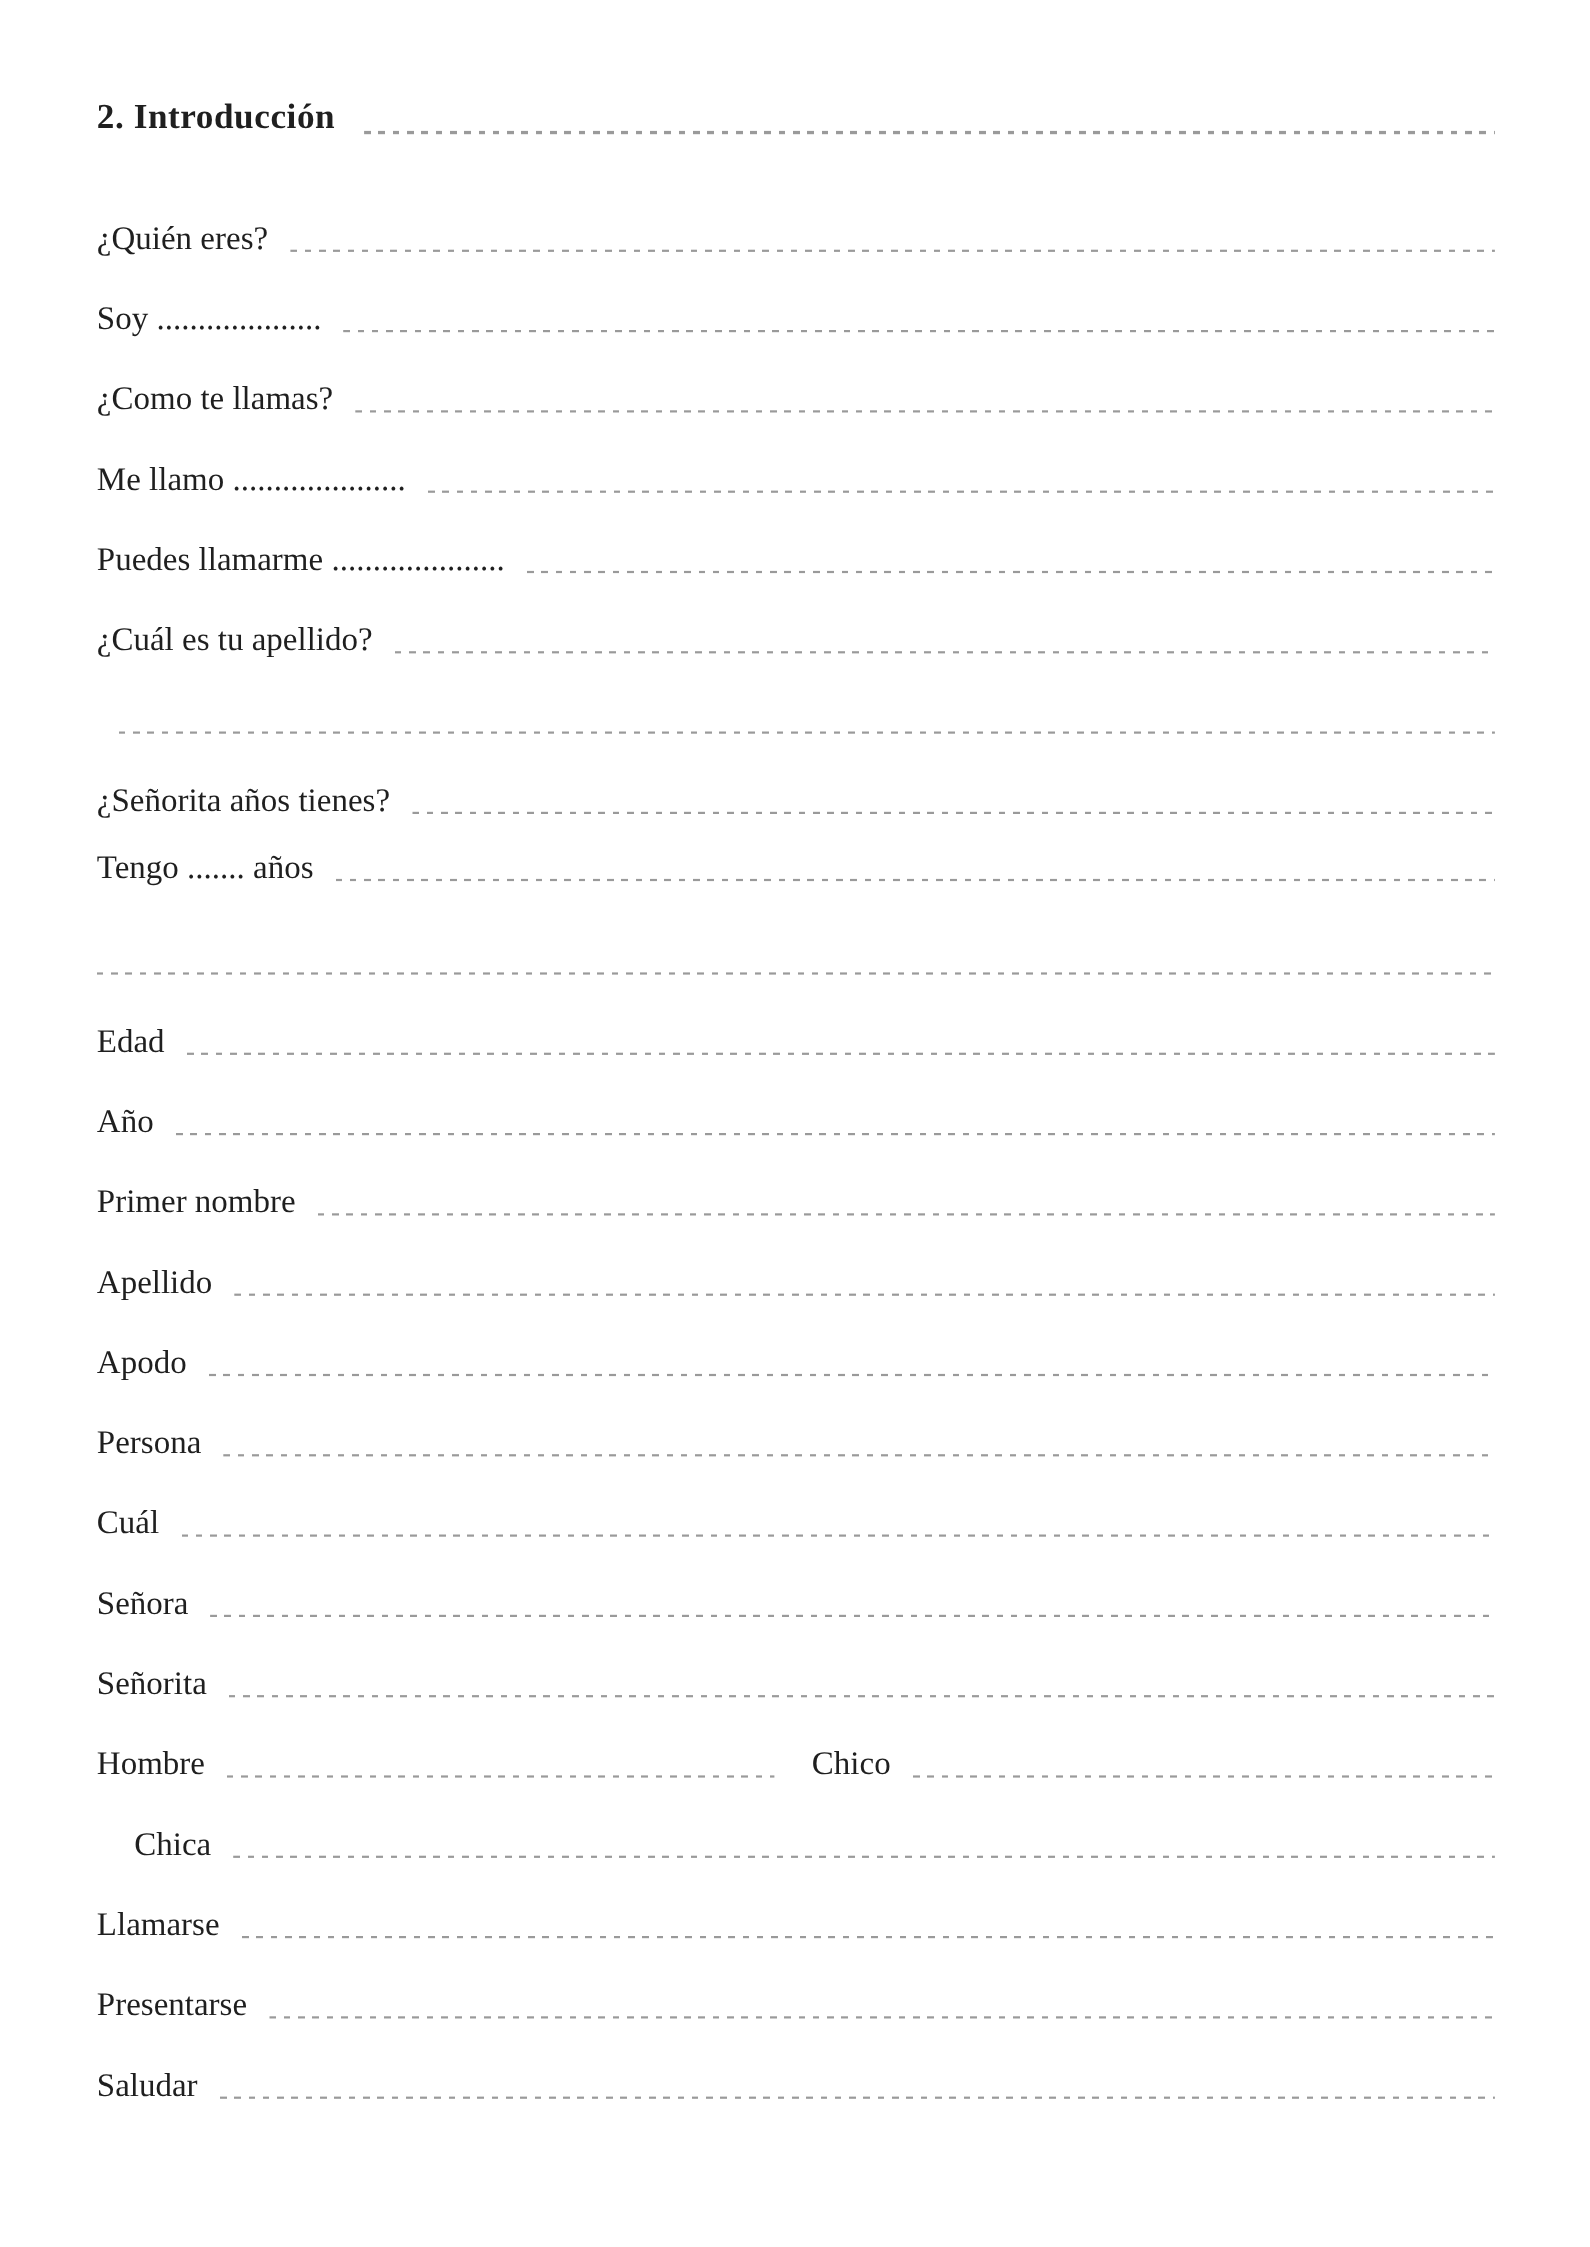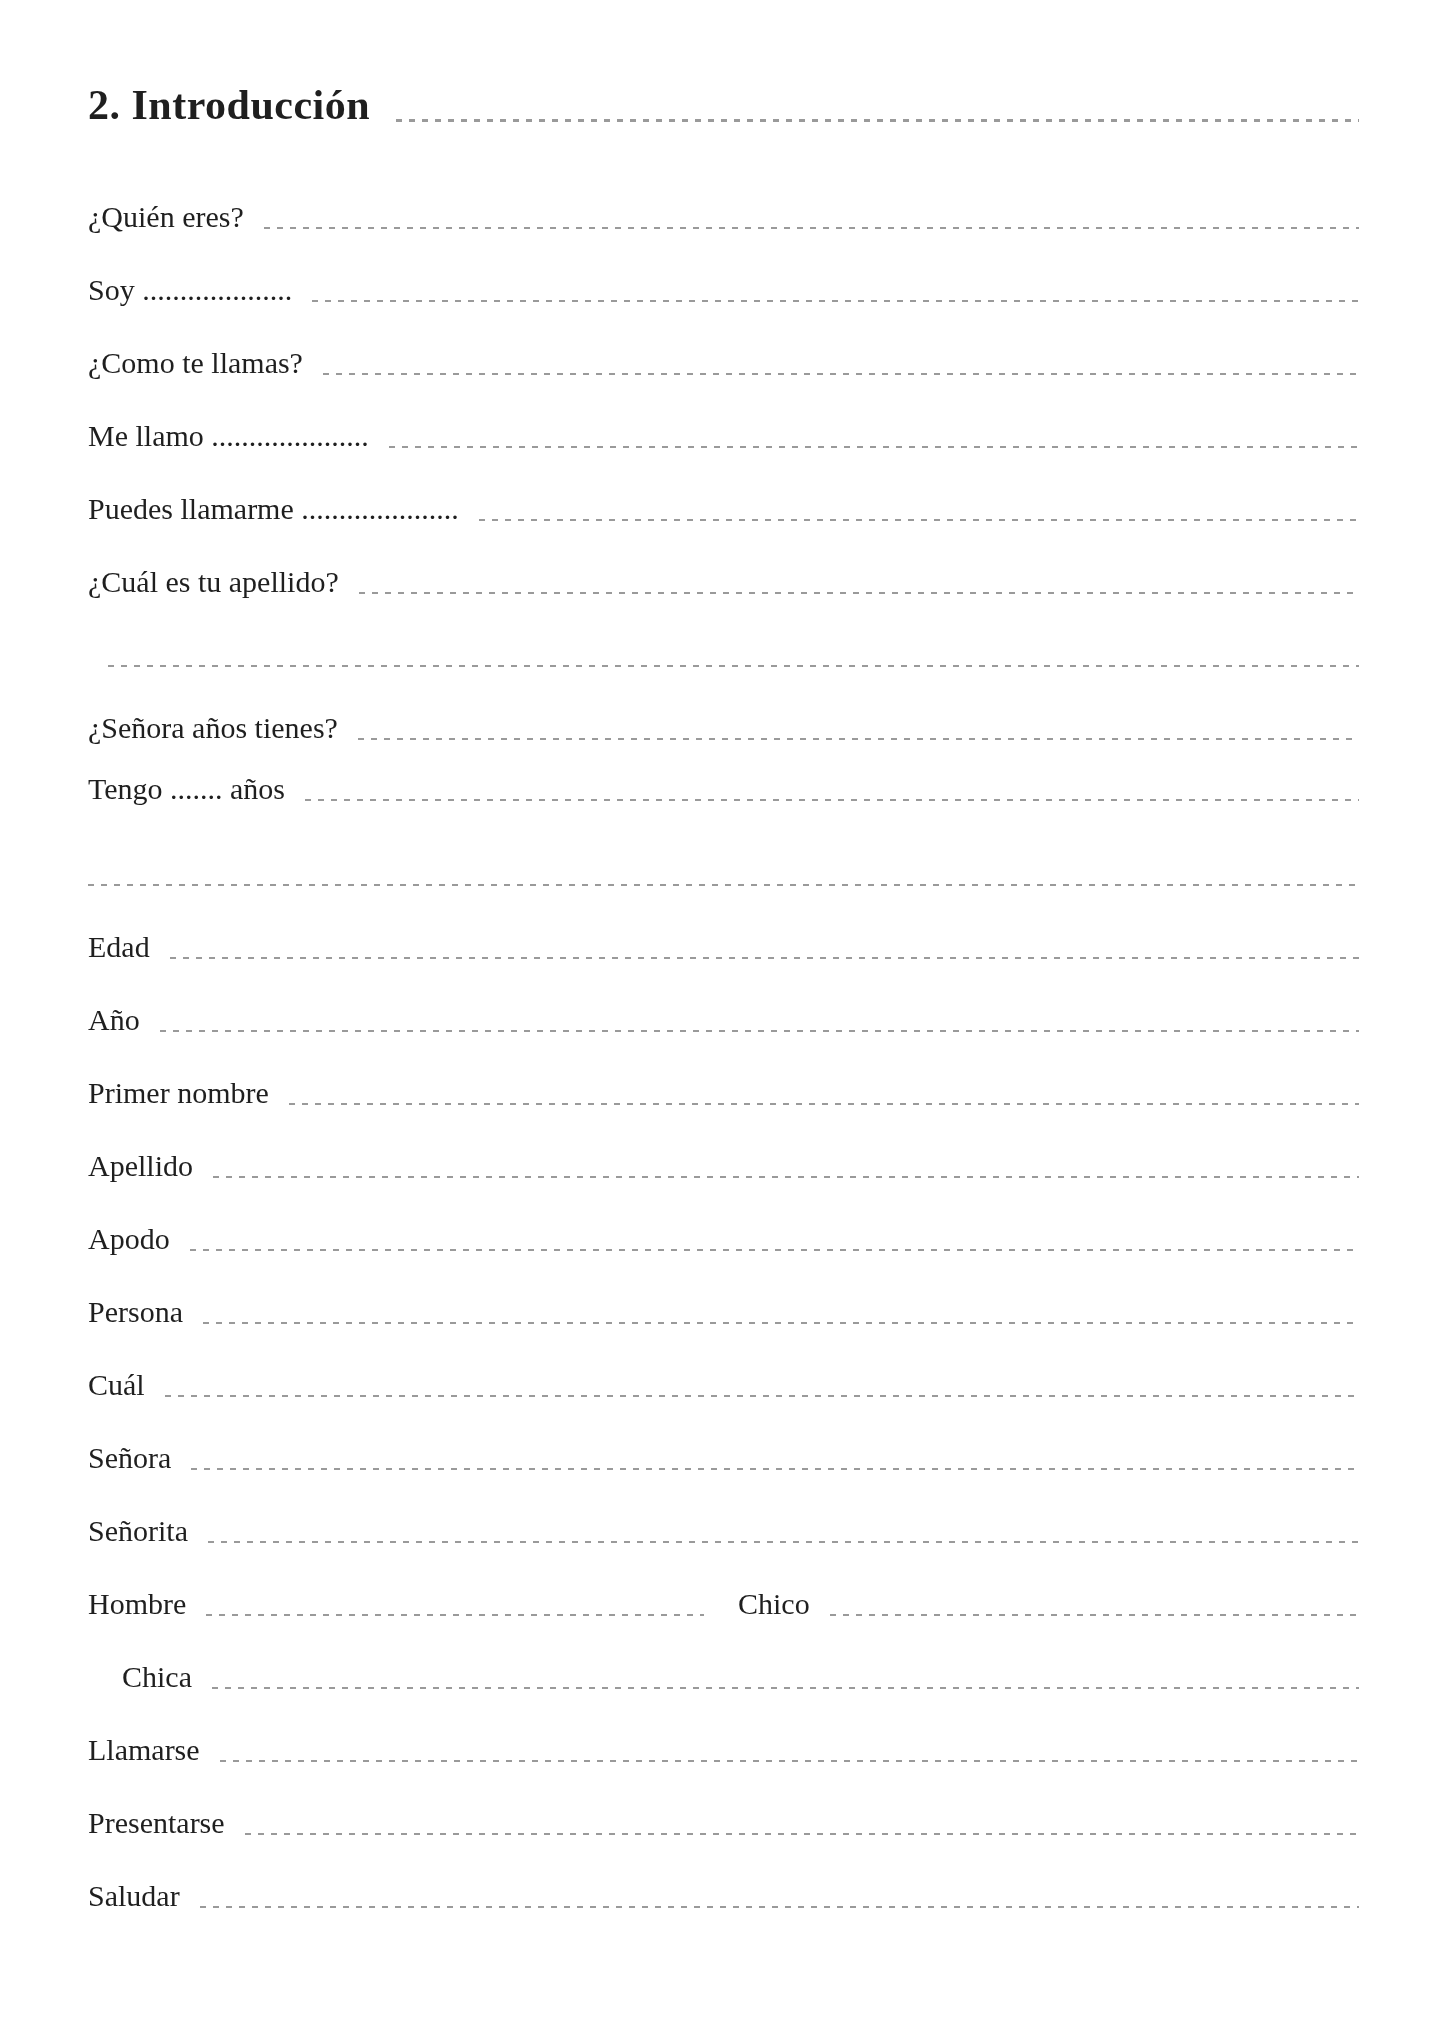--- a/index.html
+++ b/index.html
@@ -19,21 +19,21 @@
     background: #ffffff;
   }
   .title-row {
     position: absolute;
     left: 88px;
     right: 86px;
     top: 79px;
     display: flex;
   }
   .title {
-    font-size: 42px;
+    font-size: 32px;
     line-height: 52px;
     font-weight: bold;
     margin: 0;
     white-space: pre;
     letter-spacing: 0.5px;
   }
   .dash {
     flex: 1 1 auto;
     align-self: flex-end;
     background: repeating-linear-gradient(
@@ -99,21 +99,21 @@
     <div class="dash"></div>
   </div>
       <div class="row" style="top: 562px;">
     <span class="label">¿Cuál es tu apellido?</span>
     <div class="dash"></div>
   </div>
       <div class="row" style="top: 635px;">
     <div class="dash"></div>
   </div>
       <div class="row" style="top: 708px;">
-    <span class="label">¿Señora años tienes?</span>
+    <span class="label">¿Señorita años tienes?</span>
     <div class="dash"></div>
   </div>
       <div class="row" style="top: 769px;">
     <span class="label">Tengo ....... años</span>
     <div class="dash"></div>
   </div>
       <div class="row blank" style="top: 854px;">
     <div class="dash"></div>
   </div>
       <div class="row" style="top: 927px;">

